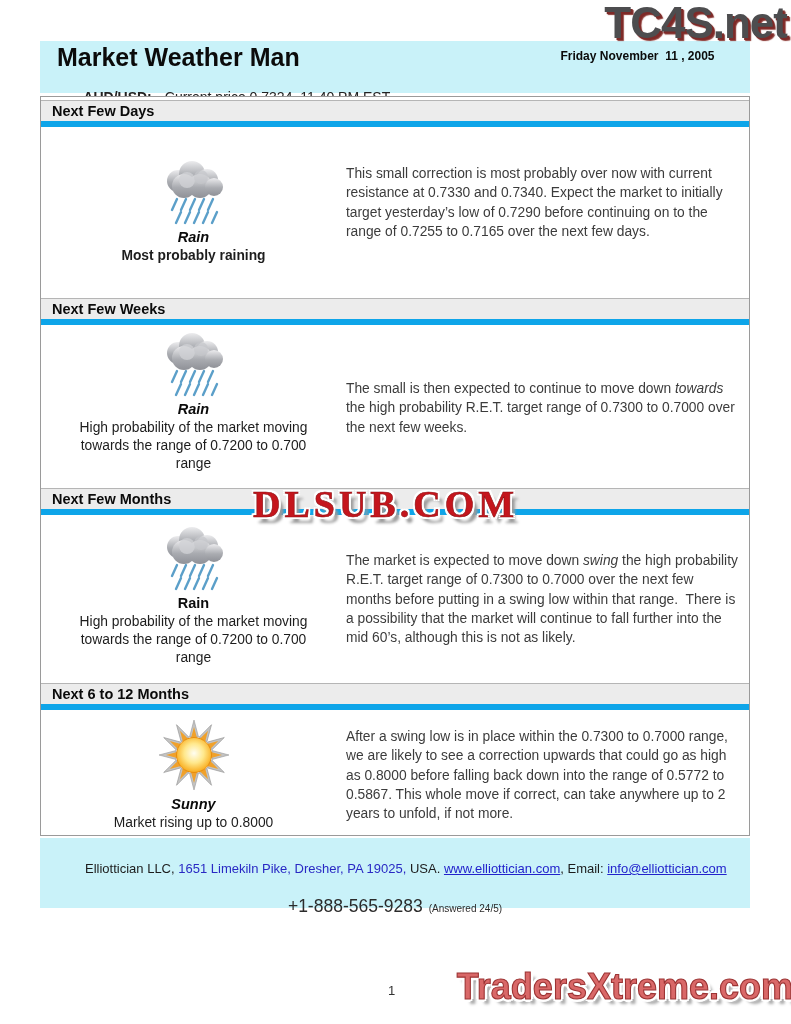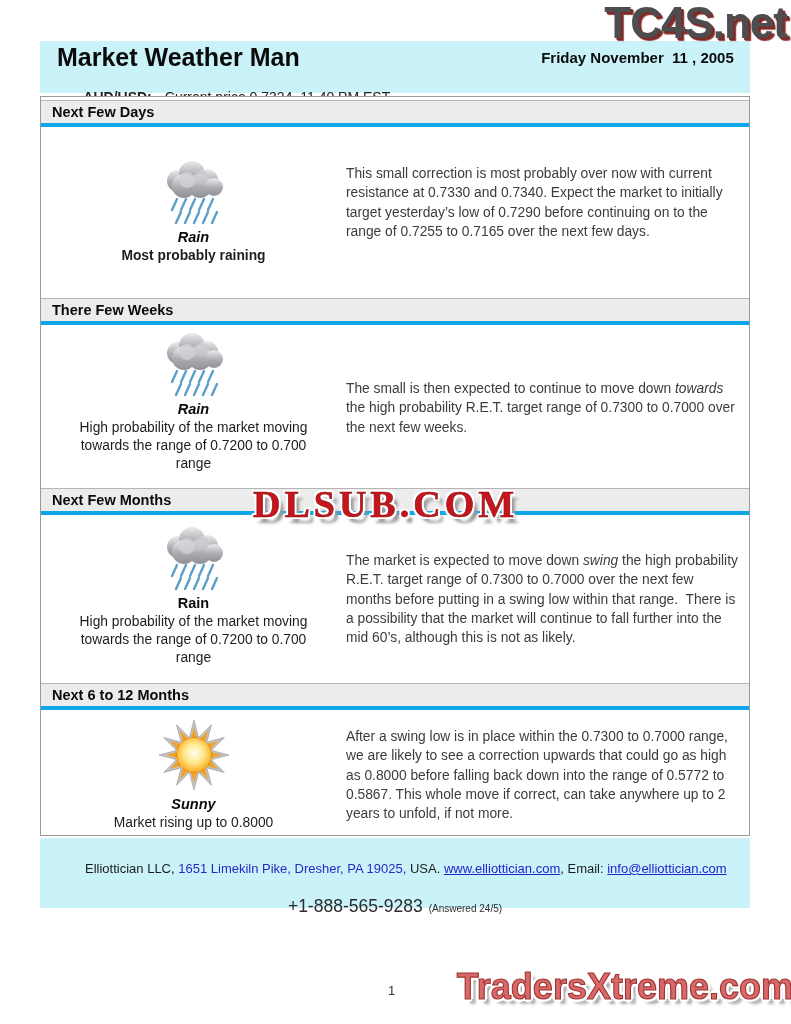--- a/index.html
+++ b/index.html
@@ -36,32 +36,32 @@
   }
 
   
   .band { background:#c9f2f9; }
   .top-header { position:absolute; left:40px; top:41px; width:710px; height:52px; }
   .mwm-title { position:absolute; left:17px; top:2px; font-size:25px; font-weight:bold; color:#0b0b0b; }
   .pair-line { position:absolute; left:20px; top:32px; font-size:14px; white-space:pre-wrap; }
   .pair-label { font-weight:bold; }
   .price-line { margin-left:13px; white-space:pre-wrap; }
   .date-block { position:absolute; left:450px; top:8px; width:295px; text-align:center; }
-  .date-line { font-size:15px; font-weight:bold; white-space:pre-wrap; color:#0b0b0b; }
+  .date-line { font-size:12px; font-weight:bold; white-space:pre-wrap; color:#0b0b0b; }
   .powered-by { font-size:14px; font-style:italic; color:#7d8487; margin-top:4px; }
 
   
   .content-box {
     position:absolute; left:40px; top:96px; width:710px; height:740px;
     background:#fff; border:1px solid #9a9a9a;
   }
   .spacer-top { height:3px; }
   .sec-header {
     height:27px; background:#ececec;
-    border-top:1px solid #b5b5b5; border-bottom:4px solid #0ea5e9;
+    border-top:1px solid #b5b5b5; border-bottom:6px solid #0ea5e9;
     display:flex; align-items:center; padding-left:11px;
   }
   .sec-header span { font-size:14.5px; font-weight:bold; color:#0b0b0b; }
   .sec-content { display:flex; align-items:flex-start; }
   .icon-col { width:305px; text-align:center; }
   .text-col { flex:1; padding-right:10px; }
   .body-text { font-size:13.8px; line-height:1.4; color:#3c3c3c; text-align:left; }
   .body-text span, .body-text em { white-space:pre-wrap; }
   .wicon { display:block; margin:0 auto; }
   .cond { font-size:14.5px; font-weight:bold; font-style:italic; color:#0b0b0b; margin-top:3px; }
@@ -182,21 +182,21 @@
           <div class="caption">Most probably raining</div>
         </div>
         <div class="text-col">
           <p class="body-text"><span>This small correction is most probably over now with current resistance at 0.7330 and 0.7340. Expect the market to initially target yesterday’s low of 0.7290 before continuing on to the range of 0.7255 to 0.7165 over the next few days.</span><span></span><em></em><span></span></p>
         </div>
       </div>
     </section>
 
     <section class="sec sec2">
       <div class="sec-header">
-        <span>There Few Weeks</span>
+        <span>Next Few Weeks</span>
       </div>
       <div class="sec-content">
         <div class="icon-col">
           <svg class="wicon" width="74" height="66" viewBox="0 0 74 66">
               <use href="#rainCloud"></use>
             </svg>
           <div class="cond">Rain</div>
           <div class="caption">High probability of the market moving towards the range of 0.7200 to 0.700 range</div>
         </div>
         <div class="text-col">

